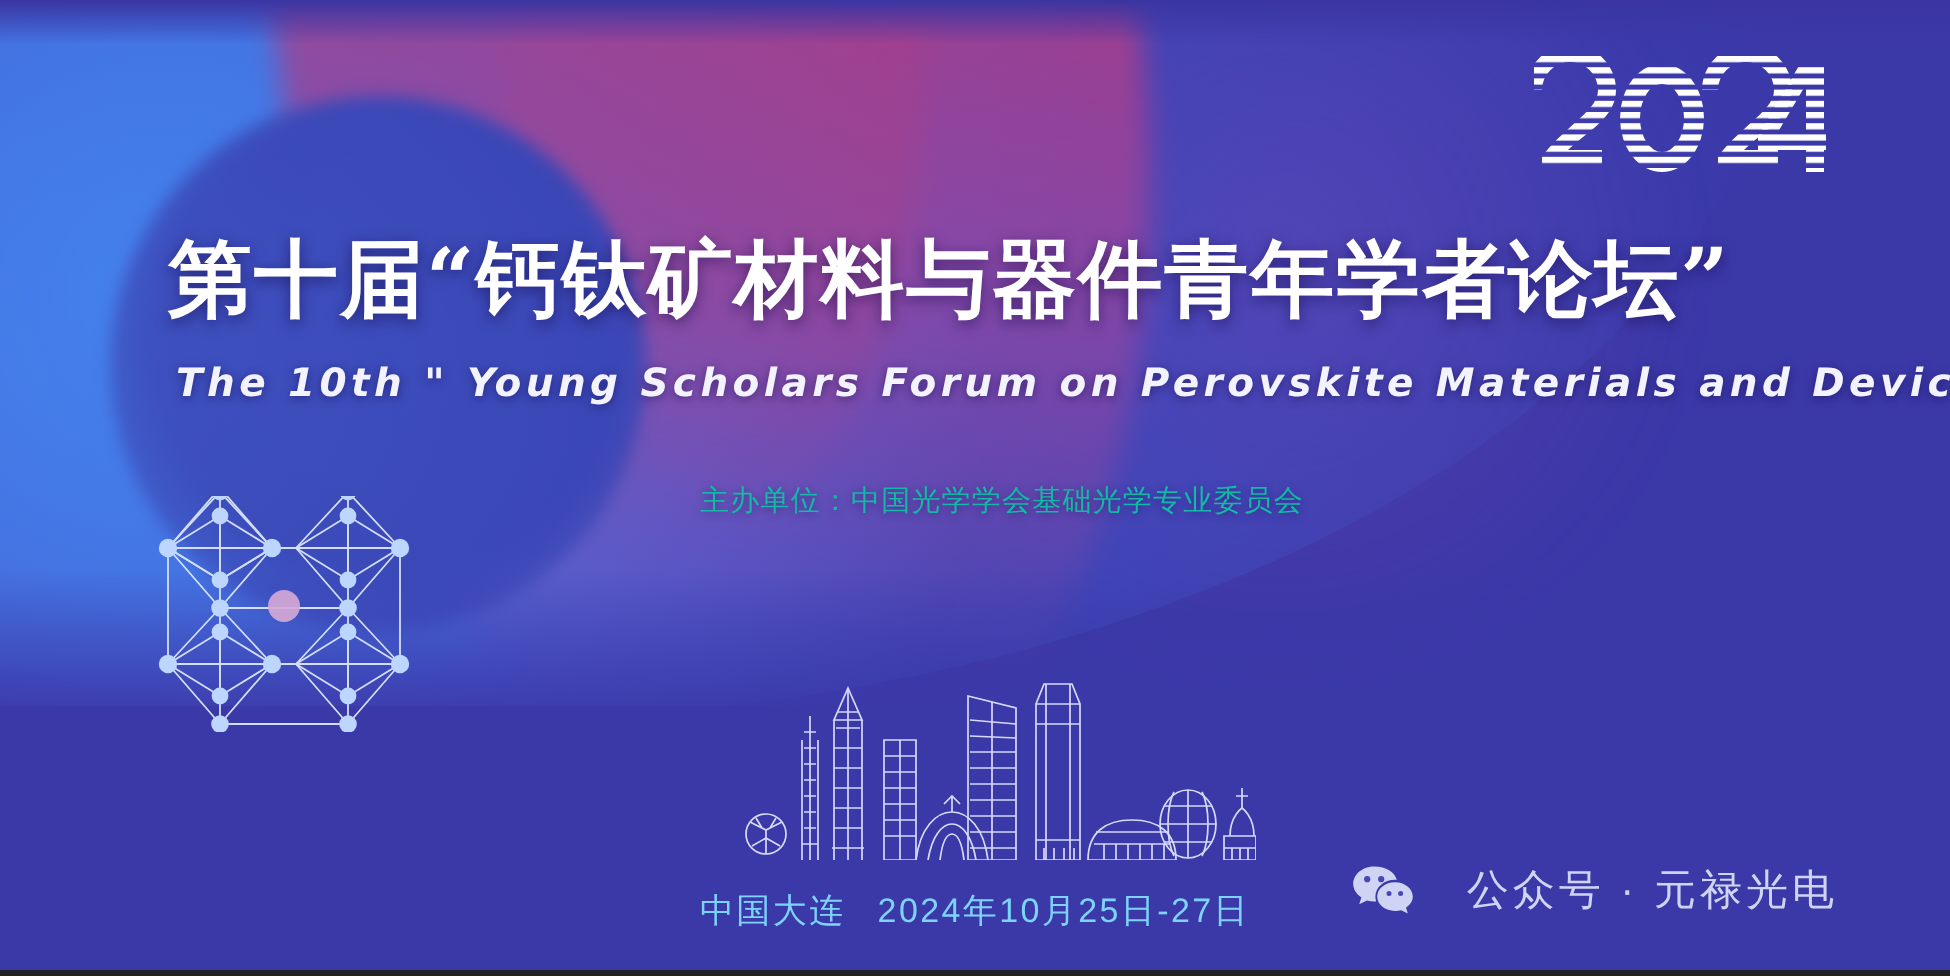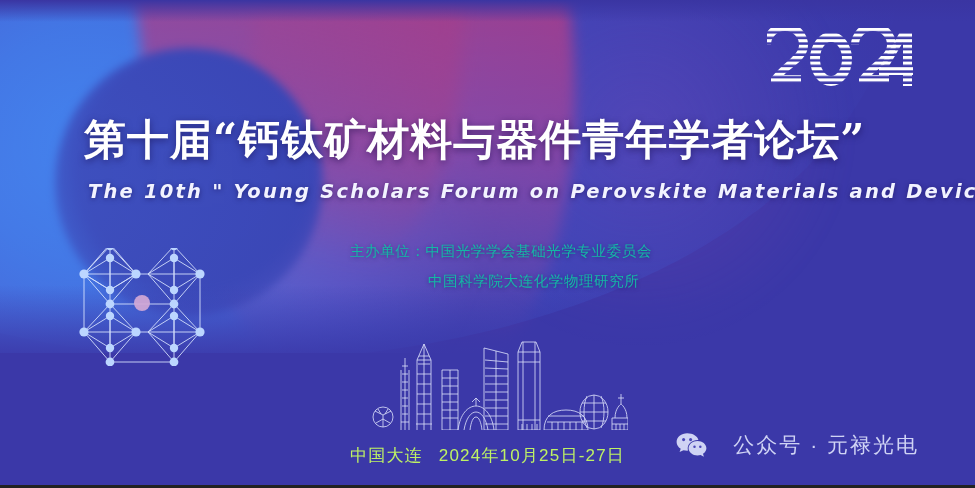--- a/index.html
+++ b/index.html
@@ -150,21 +150,21 @@
     position:absolute;
     left:372px;bottom:55px;
     width:256px;height:90px;
   }
 
   
   .footer-line{
     position:absolute;
     left:0;right:0;bottom:18px;
     text-align:center;
-    color:#bef264;
+    color:#7dd3fc;
     font-size:17px;
     letter-spacing:1.2px;
     font-weight:400;
   }
   .footer-line .city{margin-right:16px;}
 
   
   .wechat{
     position:absolute;
     right:56px;bottom:26px;
@@ -229,23 +229,20 @@
       </g>
     </svg>
   </div>
 
   <div class="title-zh">第十届“钙钛矿材料与器件青年学者论坛”</div>
   <div class="title-en">The  10th " Young  Scholars  Forum  on  Perovskite  Materials  and  Devices"</div>
 
   <div class="orgs">
     <div class="org-row">
       <span>主办单位：</span><span>中国光学学会基础光学专业委员会</span>
-    </div>
-    <div class="org-row indent">
-      <span>中国科学院大连化学物理研究所</span>
     </div>
   </div>
 
   <div class="crystal">
     <svg viewBox="0 0 140 118" width="140" height="118" aria-hidden="true">
       <g stroke="#dbe6ff" stroke-width="0.9" fill="none" opacity="0.95">
 
         <path d="M12 26 L38 10 L64 26 L38 42 Z"></path>
         <path d="M38 -4 L12 26 L38 42 L64 26 Z"></path>
         <path d="M12 26 L38 -2 M64 26 L38 -2 M38 42 L38 -2"></path>

